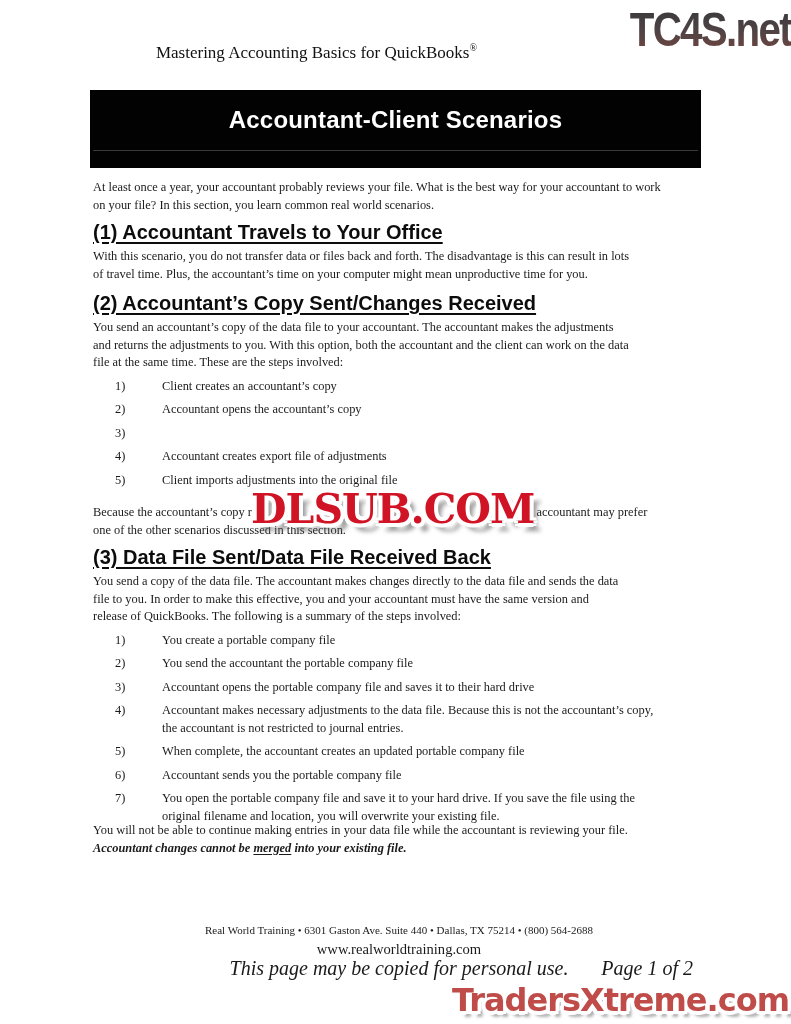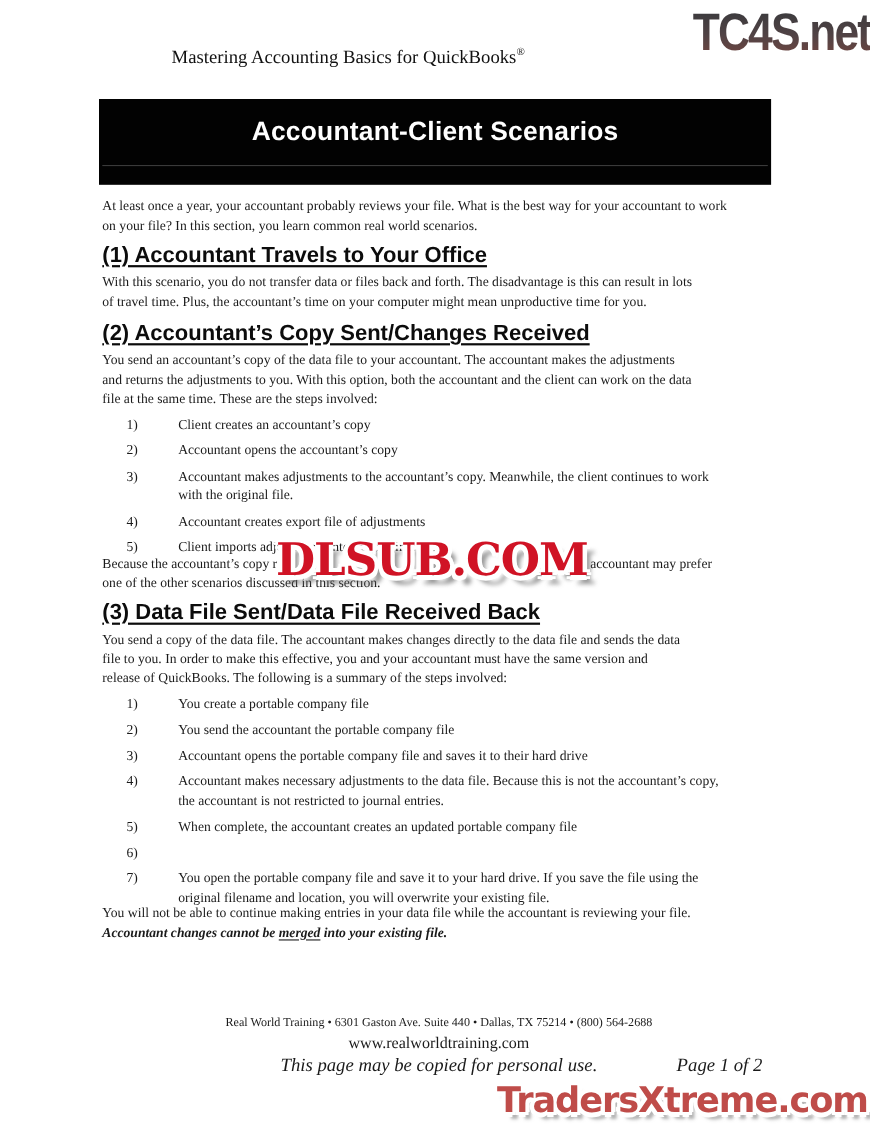--- a/index.html
+++ b/index.html
@@ -45,21 +45,21 @@
   .wm-para .l1{display:flex;font-size:12.4px;line-height:17.5px;}
   .wm-para .gap{flex:none;width:278px;}
   .wm-para .l2{font-size:12.4px;line-height:17.5px;}
   .closing .emph{font-weight:bold;font-style:italic;}
   .closing .emph .und{text-decoration:underline;text-underline-offset:2px;}
 
   
   .footer{position:absolute;left:93px;top:921px;width:612px;text-align:center;}
   .footer .f1{font-size:11px;line-height:19px;}
   .footer .f2{font-size:14.6px;line-height:19px;}
-  .footer .f3{position:relative;font-size:17px;line-height:19px;font-style:italic;}
+  .footer .f3{position:relative;font-size:20px;line-height:19px;font-style:italic;}
   .footer .pagenum{position:absolute;right:12px;top:0;font-style:italic;}
 </style>
 </head>
 <body>
 
 <div class="page">
 
   <div class="wm-top">TC4S.net</div>
 
   <div class="booklet-title"><span>Mastering Accounting Basics for QuickBooks</span><sup>®</sup></div>
@@ -88,22 +88,20 @@
     <div class="step">
           <span class="step-n">1)</span>
           <span class="step-t">Client creates an accountant’s copy</span>
         </div>
         <div class="step">
           <span class="step-n">2)</span>
           <span class="step-t">Accountant opens the accountant’s copy</span>
         </div>
         <div class="step">
           <span class="step-n">3)</span>
-          <span class="step-t">Accountant makes adjustments to the accountant’s copy. Meanwhile, the client continues to work
-with the original file.</span>
         </div>
         <div class="step">
           <span class="step-n">4)</span>
           <span class="step-t">Accountant creates export file of adjustments</span>
         </div>
         <div class="step">
           <span class="step-n">5)</span>
           <span class="step-t">Client imports adjustments into the original file</span>
         </div>
       </div>
@@ -142,20 +140,21 @@
           <span class="step-n">4)</span>
           <span class="step-t">Accountant makes necessary adjustments to the data file. Because this is not the accountant’s copy,
 the accountant is not restricted to journal entries.</span>
         </div>
         <div class="step">
           <span class="step-n">5)</span>
           <span class="step-t">When complete, the accountant creates an updated portable company file</span>
         </div>
         <div class="step">
           <span class="step-n">6)</span>
+          <span class="step-t">Accountant sends you the portable company file</span>
         </div>
         <div class="step">
           <span class="step-n">7)</span>
           <span class="step-t">You open the portable company file and save it to your hard drive. If you save the file using the
 original filename and location, you will overwrite your existing file.</span>
         </div>
       </div>
   </div>
 
   <div class="block closing" style="top:822px">

